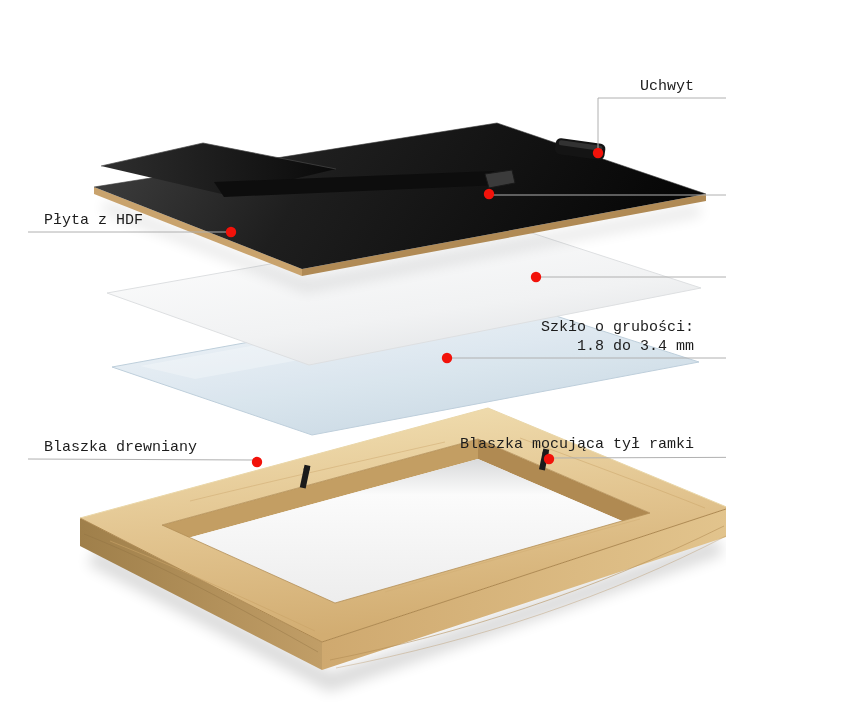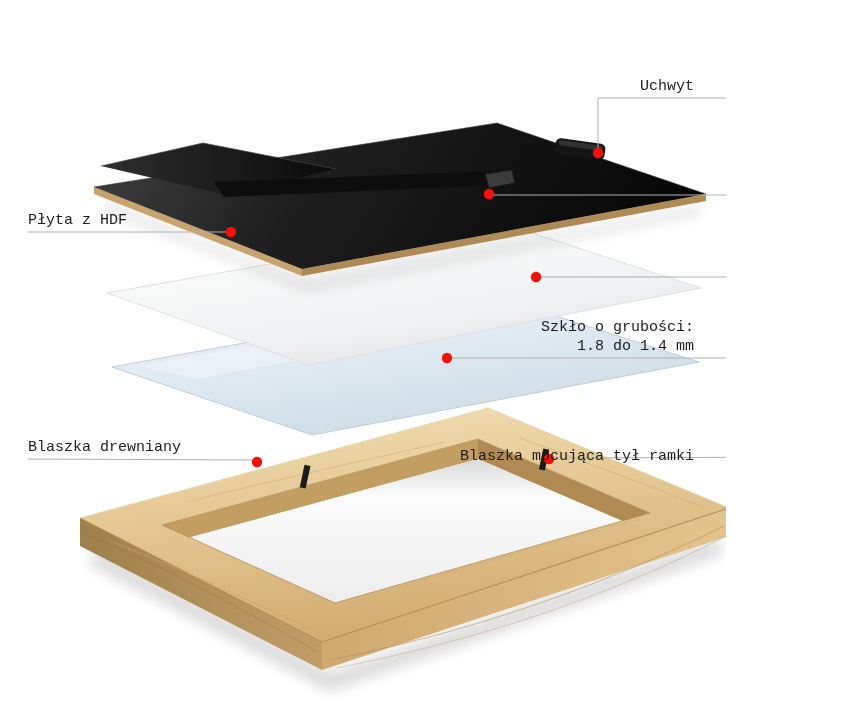--- a/index.html
+++ b/index.html
@@ -10,21 +10,21 @@
     margin-top:36px;
   }
   svg{position:absolute;left:0;top:0;}
   .conn{stroke:var(--connector-line,#b0b0b0);stroke-width:1;fill:none;}
   .dot{fill:var(--accent-marker,#f2120a);}
   .lbl{
     position:absolute;font-size:15px;line-height:18.5px;
     color:var(--label-text,#1c1c1c);white-space:pre-line;
   }
   .lbl.r{right:32px;text-align:right;}
-  .lbl.l{left:28px;text-align:center;}
+  .lbl.l{left:44px;text-align:center;}
 </style>
 </head>
 <body>
 
 <div class="canvas">
 
   <svg width="857" height="705" viewBox="0 0 857 705">
     <defs>
       <linearGradient id="gBoard" x1="0%" y1="0%" x2="100%" y2="15%">
         <stop offset="0%" stop-color="#424242"></stop>
@@ -150,17 +150,17 @@
       <circle class="dot" cx="536" cy="241" r="5.2"></circle>
       <circle class="dot" cx="447" cy="322" r="5.2"></circle>
       <circle class="dot" cx="257" cy="426" r="5.2"></circle>
       <circle class="dot" cx="549" cy="423" r="5.2"></circle>
     </g>
   </svg>
 
   <div class="lbl r" style="top:42px;">Uchwyt</div>
   <div class="lbl l" style="top:176px;">Płyta z HDF</div>
   <div class="lbl r" style="top:283px;">Szkło o grubości:
-1.8 do 1.4 mm</div>
+1.8 do 3.4 mm</div>
   <div class="lbl l" style="top:403px;">Blaszka drewniany</div>
-  <div class="lbl r" style="top:412px;">Blaszka mocująca tył ramki</div>
+  <div class="lbl r" style="top:400px;">Blaszka mocująca tył ramki</div>
 
 </div>
 
 </body></html>

